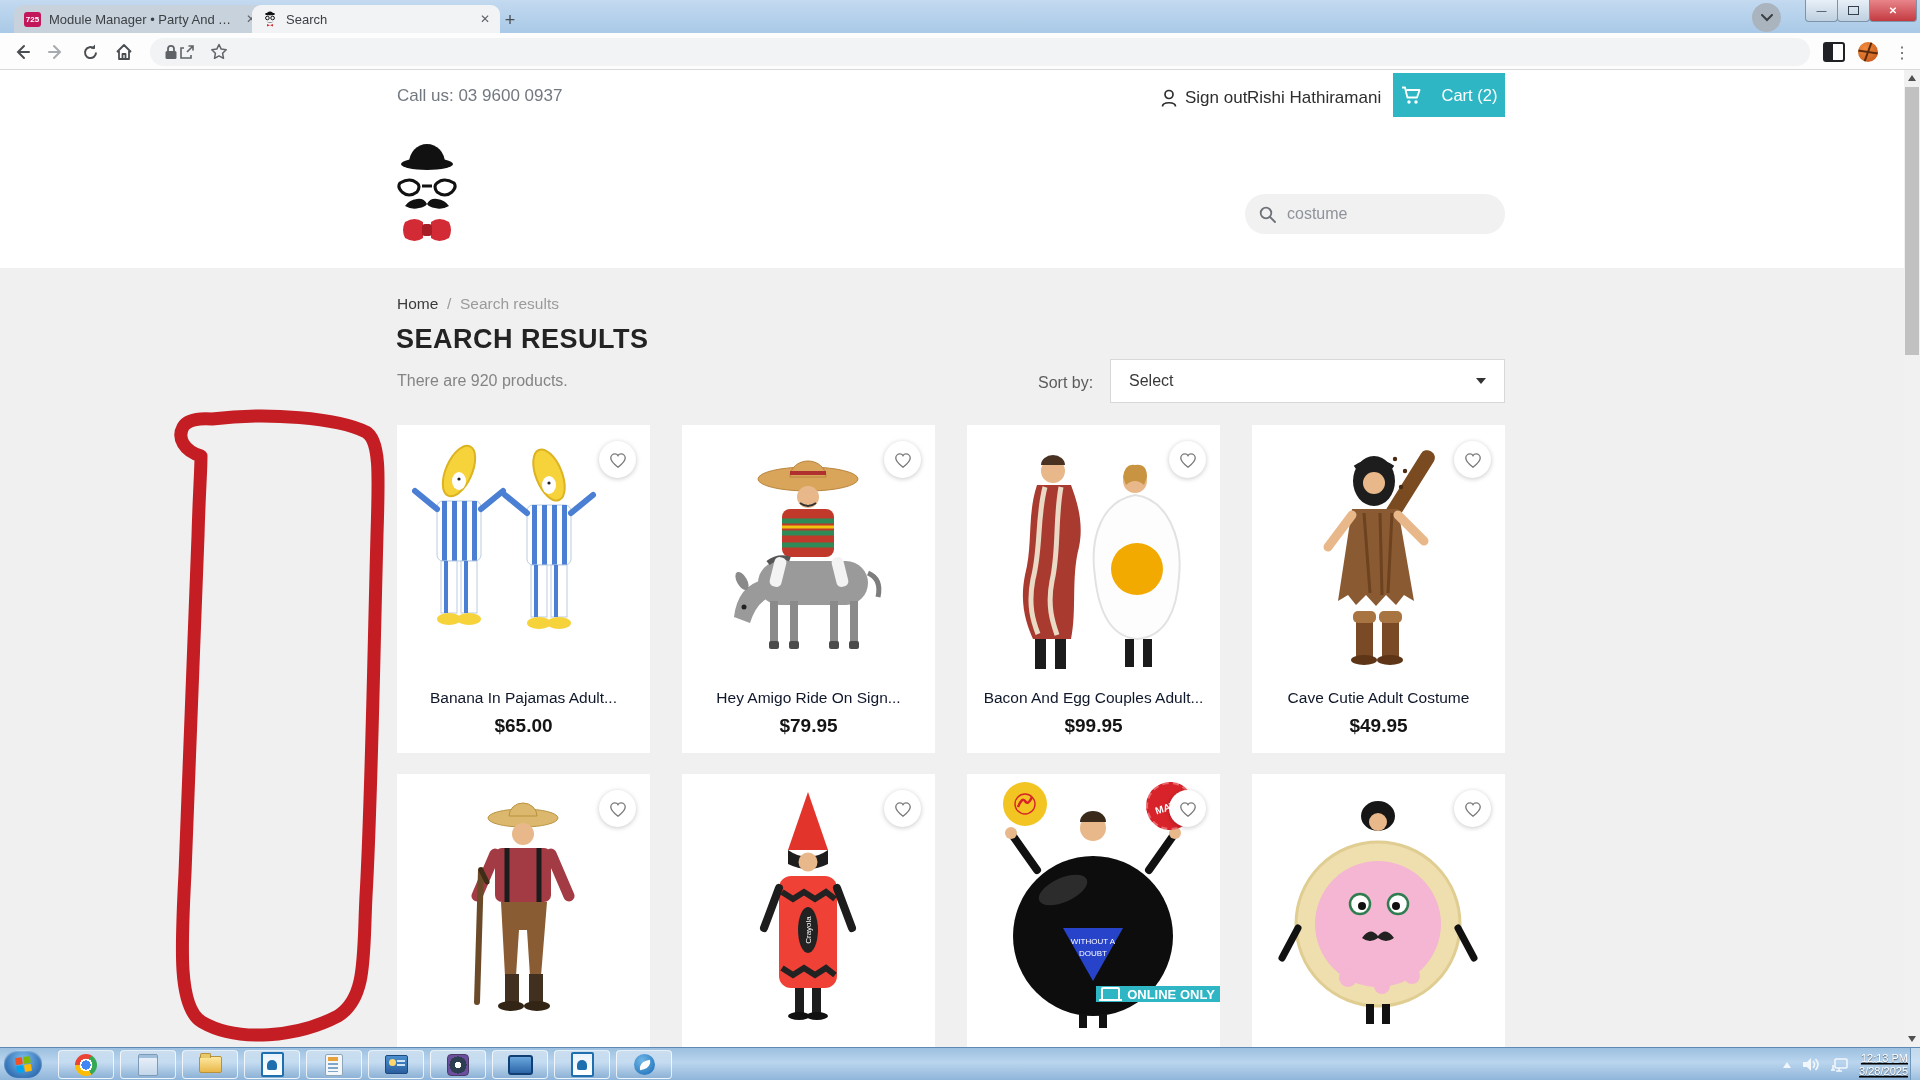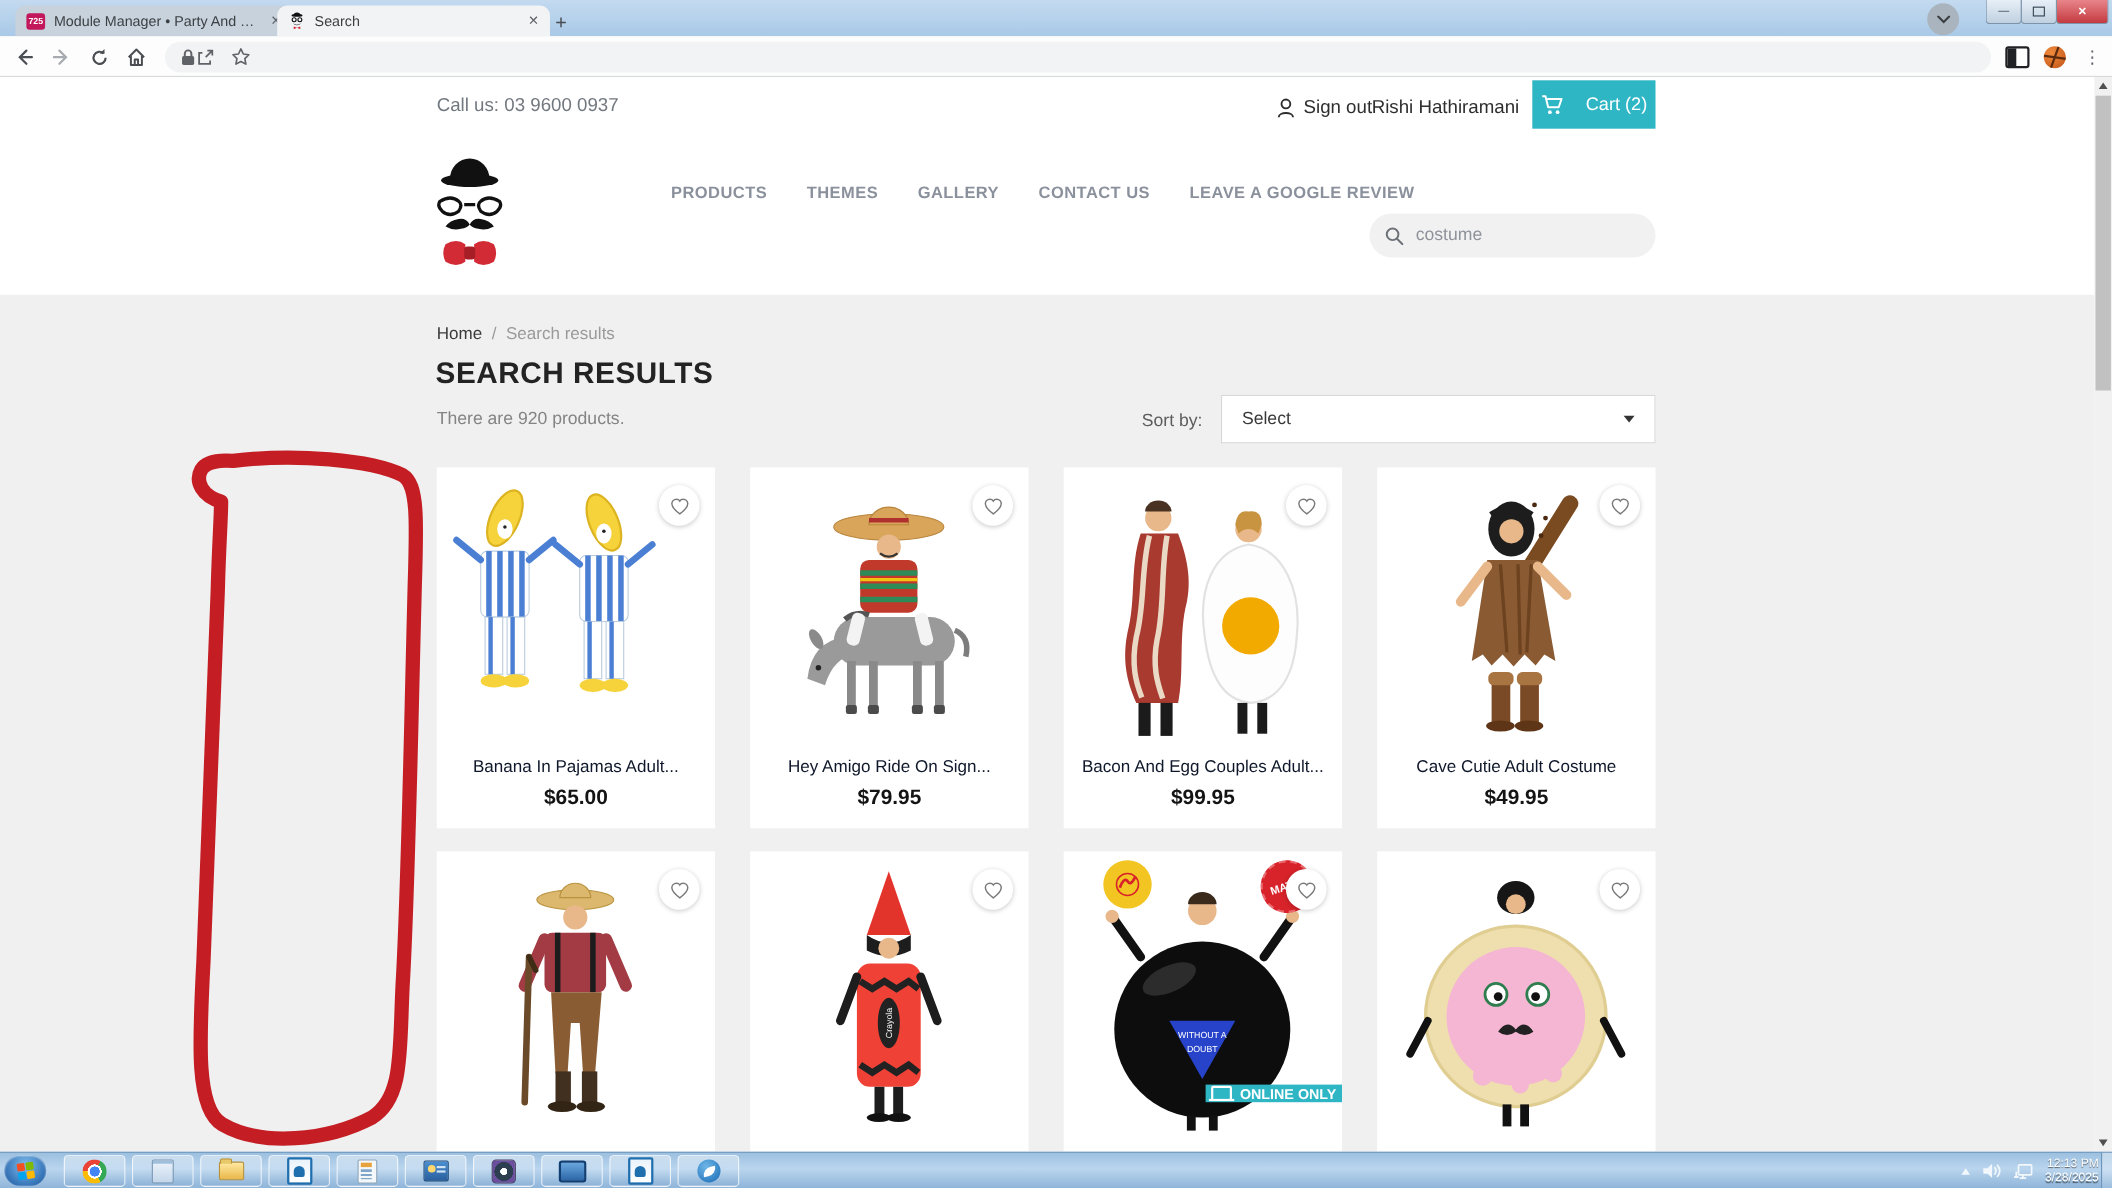--- a/index.html
+++ b/index.html
@@ -132,21 +132,21 @@
     background:repeating-linear-gradient(#7fa6c8 0 2px,transparent 2px 4px);}
   .ic-cpanel{width:21px;height:17px;background:linear-gradient(#4a8fd0,#2a5f9e);border:1px solid #1d4b7f;border-radius:2px;position:relative;}
   .ic-cpanel:before{content:"";position:absolute;left:3px;top:3px;width:7px;height:7px;border-radius:50%;background:#ffd76e;}
   .ic-cpanel:after{content:"";position:absolute;right:2px;top:4px;width:8px;height:2px;background:#cfe3f5;box-shadow:0 4px 0 #cfe3f5;}
   .ic-photo{width:20px;height:20px;border-radius:4px;background:radial-gradient(circle at 50% 50%,#fff 0 22%,#2c3e50 23% 60%,#6b4f9e 61%);border:1px solid #4a3c66;}
   .ic-remote{width:21px;height:16px;background:linear-gradient(#6aa7dd,#2c66a8);border:2px solid #123f73;border-radius:3px;position:relative;}
   .ic-remote:after{content:"";position:absolute;left:3px;bottom:18px;width:0;height:0;}
   .ic-tbird{width:21px;height:21px;border-radius:50%;background:radial-gradient(circle at 38% 32%,#6fb7e8,#1769b4);position:relative;}
   .ic-tbird:before{content:"";position:absolute;left:5px;top:7px;width:12px;height:8px;background:#fff;
     border-radius:8px 0 8px 0;transform:rotate(-12deg);}
-  .tray{position:absolute;right:12px;top:0;height:33px;display:flex;align-items:center;gap:11px;}
+  .tray{position:absolute;right:12px;top:0;height:33px;display:flex;align-items:center;gap:11px;text-decoration:underline;}
   .clock{display:flex;flex-direction:column;align-items:flex-end;color:#fff;font-size:11px;line-height:13px;
     text-shadow:0 1px 1px rgba(0,0,0,.55);}
   .showdesk{position:absolute;right:0;top:0;width:9px;height:33px;border-left:1px solid #6e95ba;
     background:linear-gradient(rgba(255,255,255,.4),rgba(255,255,255,.1));}
   .tri-up-sm{width:0;height:0;border-left:4px solid transparent;border-right:4px solid transparent;border-bottom:6px solid #f2f7fc;}
 </style>
 </head>
 <body>
 
 <div class="screen">
@@ -256,27 +256,20 @@
         <path d="M13 25 a18 19 0 0 1 36 0 z" fill="#111"></path>
         <path d="M4 45 q10 -6 17 0 q4 3 0 9 q-8 6 -15 0 q-5 -5 -2 -9z" fill="none" stroke="#111" stroke-width="3"></path>
         <path d="M58 45 q-10 -6 -17 0 q-4 3 0 9 q8 6 15 0 q5 -5 2 -9z" fill="none" stroke="#111" stroke-width="3"></path>
         <path d="M26 48 h10" stroke="#111" stroke-width="3"></path>
         <path d="M31 66 q-3 -6 -10 -5 q-8 1 -12 7 q7 4 14 2 q6 -1 8 -4 q2 3 8 4 q7 2 14 -2 q-4 -6 -12 -7 q-7 -1 -10 5z" fill="#111"></path>
         <path d="M9 84 q10 -6 18 0 l0 16 q-8 6 -18 0 q-4 -8 0 -16z" fill="#d22b35"></path>
         <path d="M53 84 q-10 -6 -18 0 l0 16 q8 6 18 0 q4 -8 0 -16z" fill="#d22b35"></path>
         <rect x="26" y="86" width="10" height="12" rx="3" fill="#a81e27"></rect>
       </svg>
 
-      <div class="mainnav">
-        <span>PRODUCTS</span>
-        <span>THEMES</span>
-        <span>GALLERY</span>
-        <span>CONTACT US</span>
-        <span>LEAVE A GOOGLE REVIEW</span>
-      </div>
 
       <div class="searchbox">
         <svg width="17" height="17" viewBox="0 0 17 17">
           <circle cx="7" cy="7" r="5.3" fill="none" stroke="#6d7278" stroke-width="1.8"></circle>
           <path d="M11 11 L16 16" stroke="#6d7278" stroke-width="1.8" stroke-linecap="round"></path>
         </svg>
         <input value="costume" style="">
       </div>
     </div>
 

